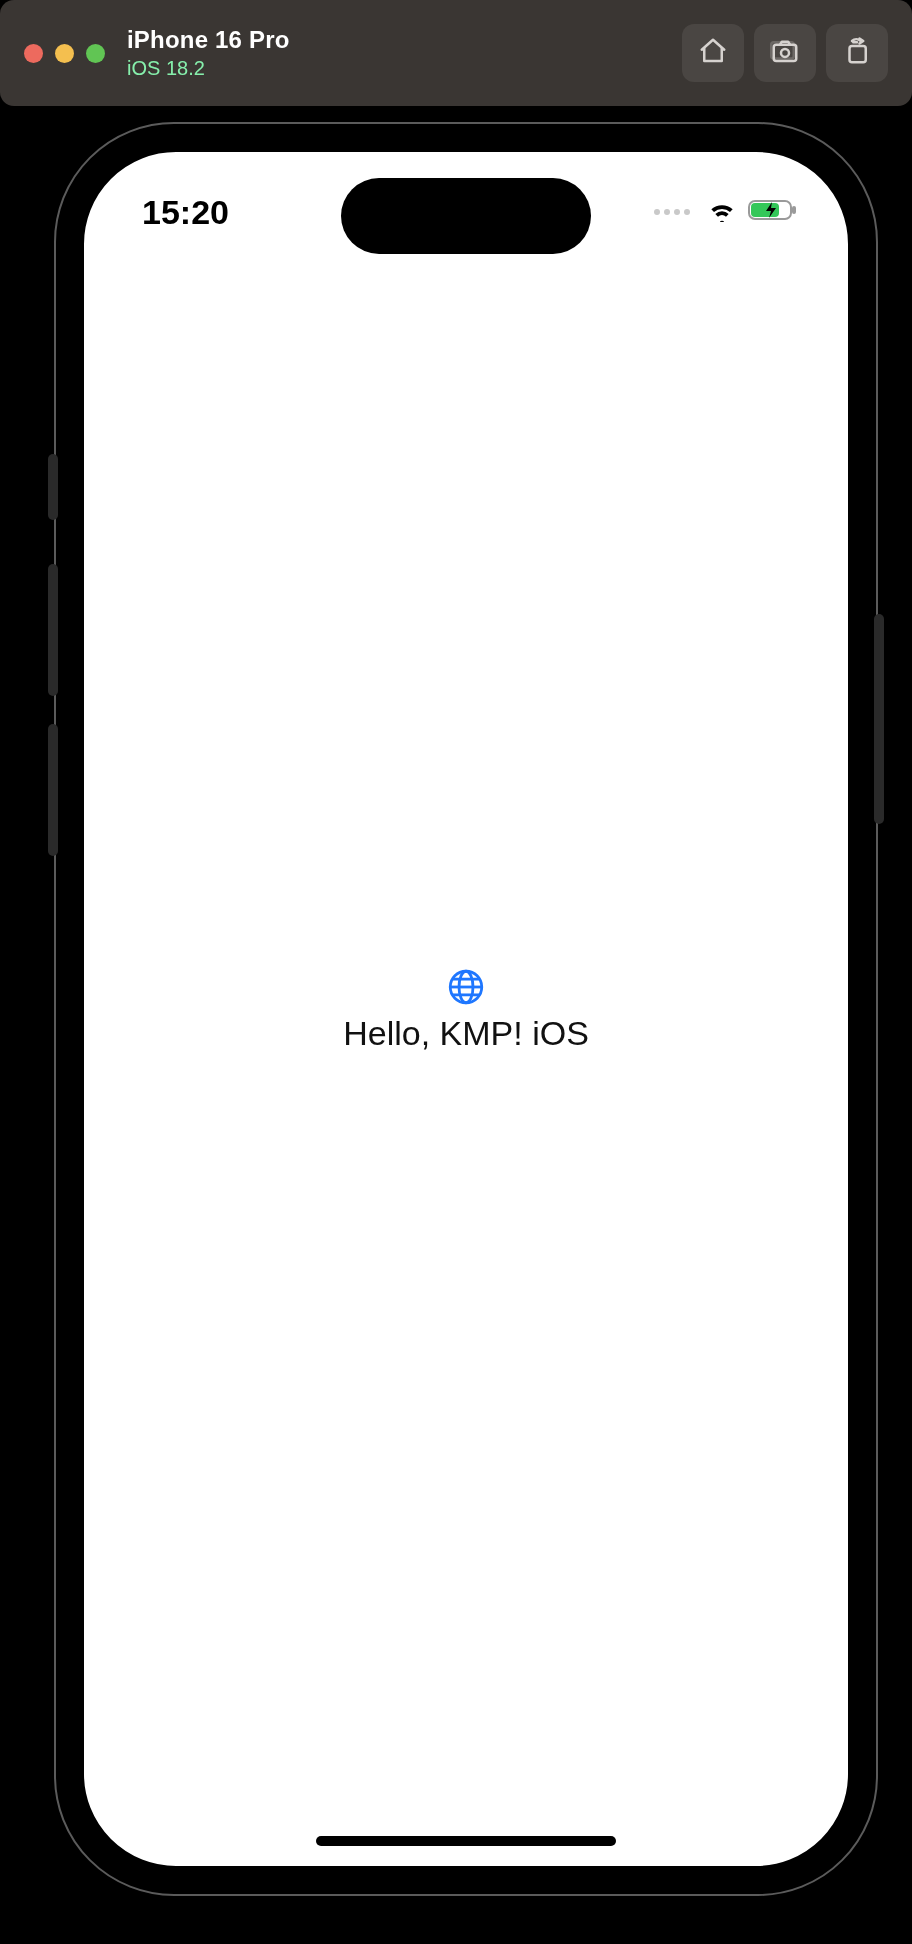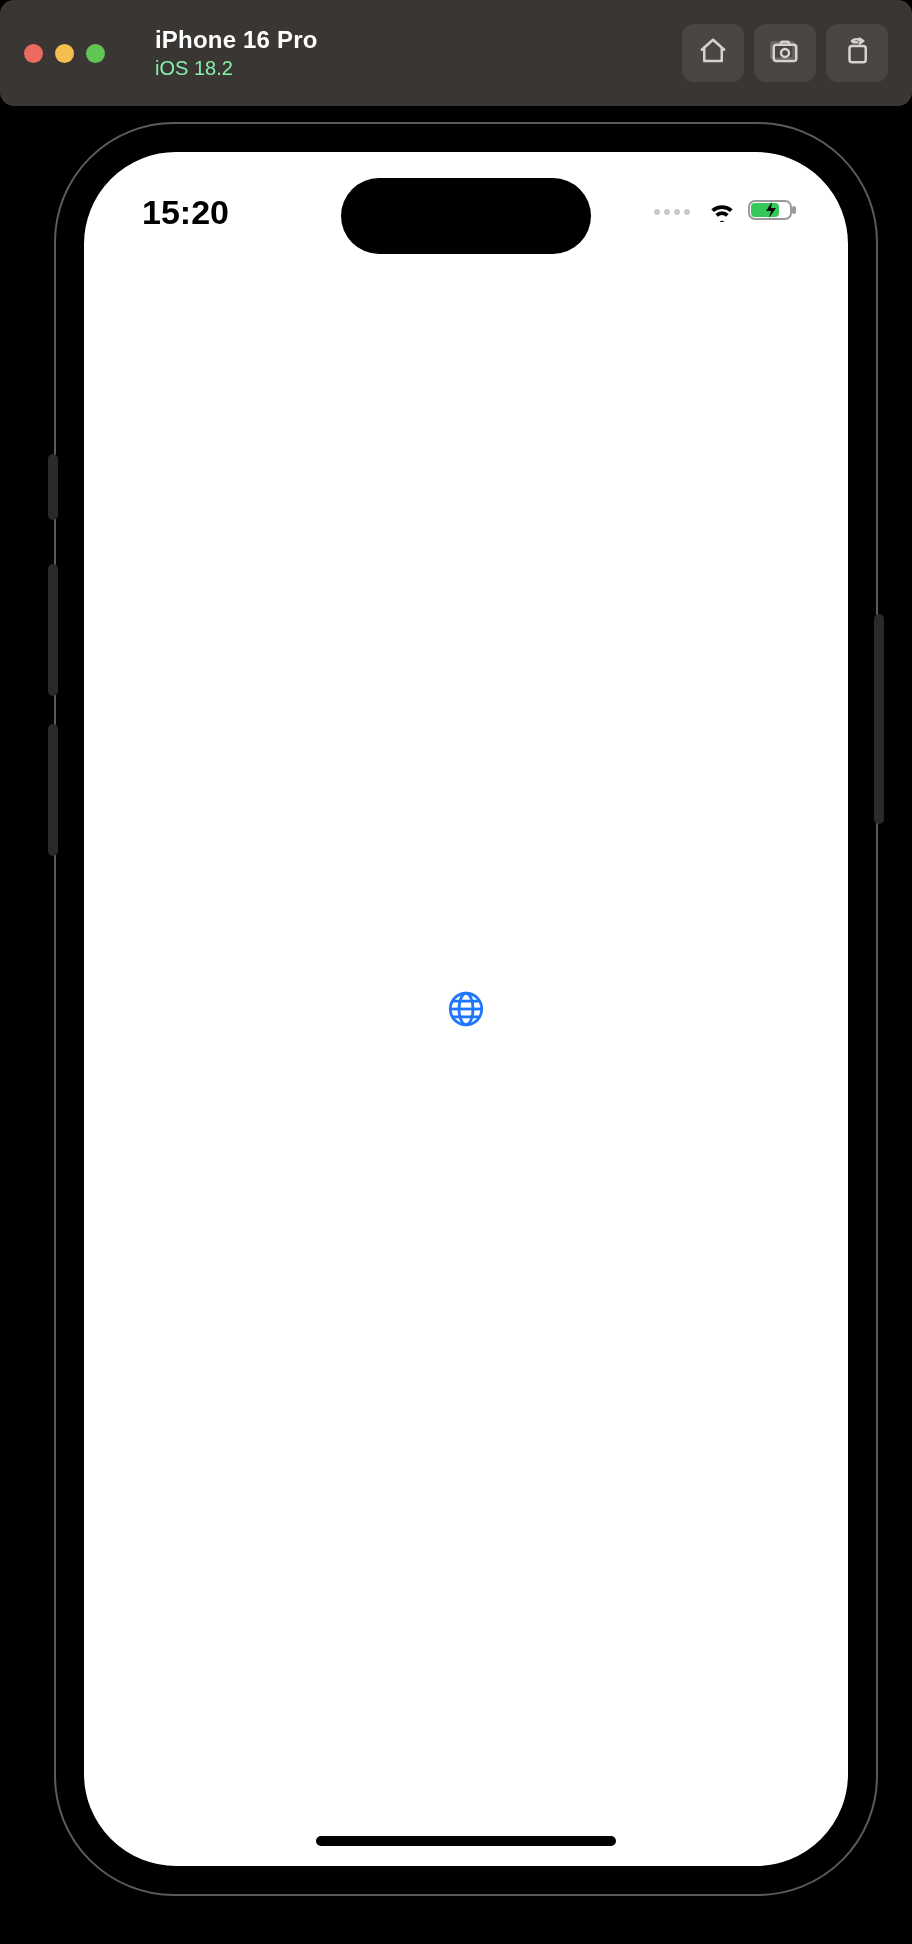--- a/index.html
+++ b/index.html
@@ -20,21 +20,21 @@
       border-radius: 14px;
       display: flex;
       align-items: center;
       padding: 0 24px 0 24px;
     }
     .traffic { display: flex; gap: 12px; align-items: center; margin-right: 22px; }
     .dot { width: 19px; height: 19px; border-radius: 50%; }
     .dot.red { background: #ed6a5e; }
     .dot.yellow { background: #f4bf4f; }
     .dot.green { background: #61c554; }
-    .titles { display: flex; flex-direction: column; line-height: 1.2; margin-left: 28px; }
+    .titles { display: flex; flex-direction: column; line-height: 1.2; }
     .title-main { color: #fff; font-weight: 700; font-size: 24px; letter-spacing: .2px; }
     .title-sub { color: #86efac; font-size: 20px; font-weight: 500; margin-top: 2px; }
     .chrome-actions { margin-left: auto; display: flex; gap: 10px; }
     .chrome-btn {
       width: 62px; height: 58px;
       border-radius: 12px;
       background: #4a4643;
       display: flex; align-items: center; justify-content: center;
       color: #d6d2cf;
     }
@@ -214,19 +214,20 @@
       <div class="app-content">
         <span class="globe-icon">
           <svg viewBox="0 0 24 24" fill="none" stroke="currentColor" stroke-width="1.6">
             <circle cx="12" cy="12" r="9"></circle>
             <ellipse cx="12" cy="12" rx="4" ry="9"></ellipse>
             <path d="M3 12 h18"></path>
             <path d="M4.5 7.5 h15"></path>
             <path d="M4.5 16.5 h15"></path>
           </svg>
         </span>
+        <div class="hello-text">Hello, KMP! iOS</div>
       </div>
 
       <div class="home-indicator"></div>
 
     </div>
   </div>
 </div>
 
 </body></html>

